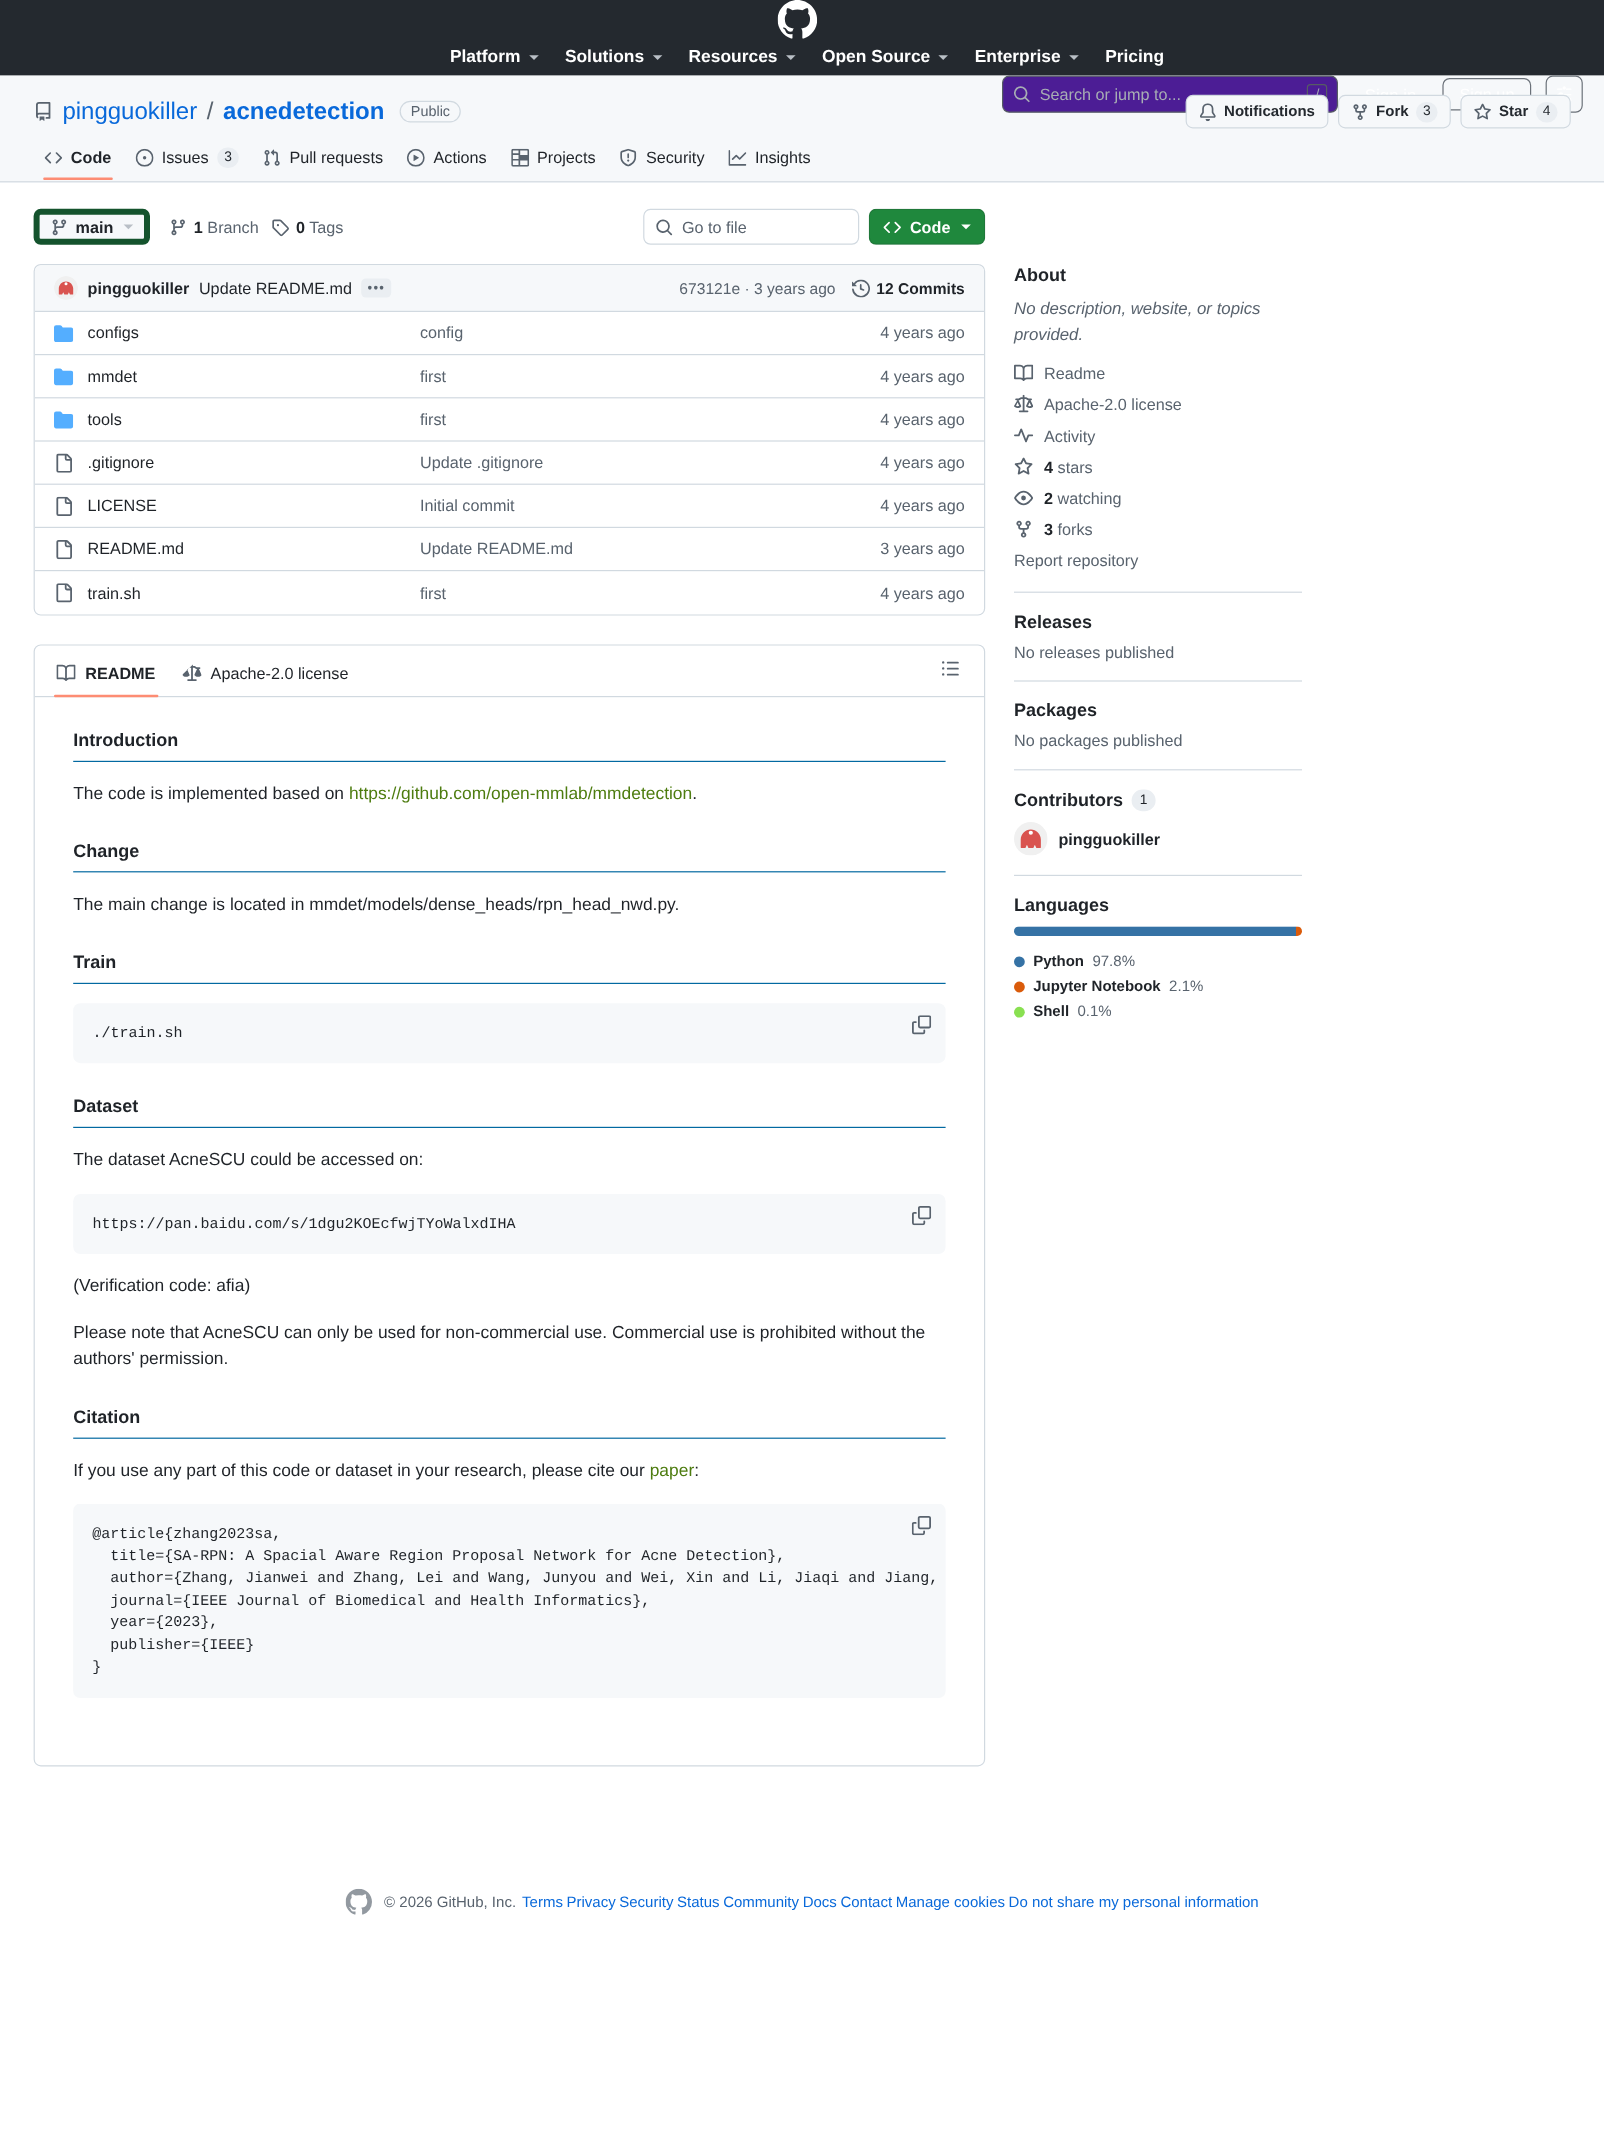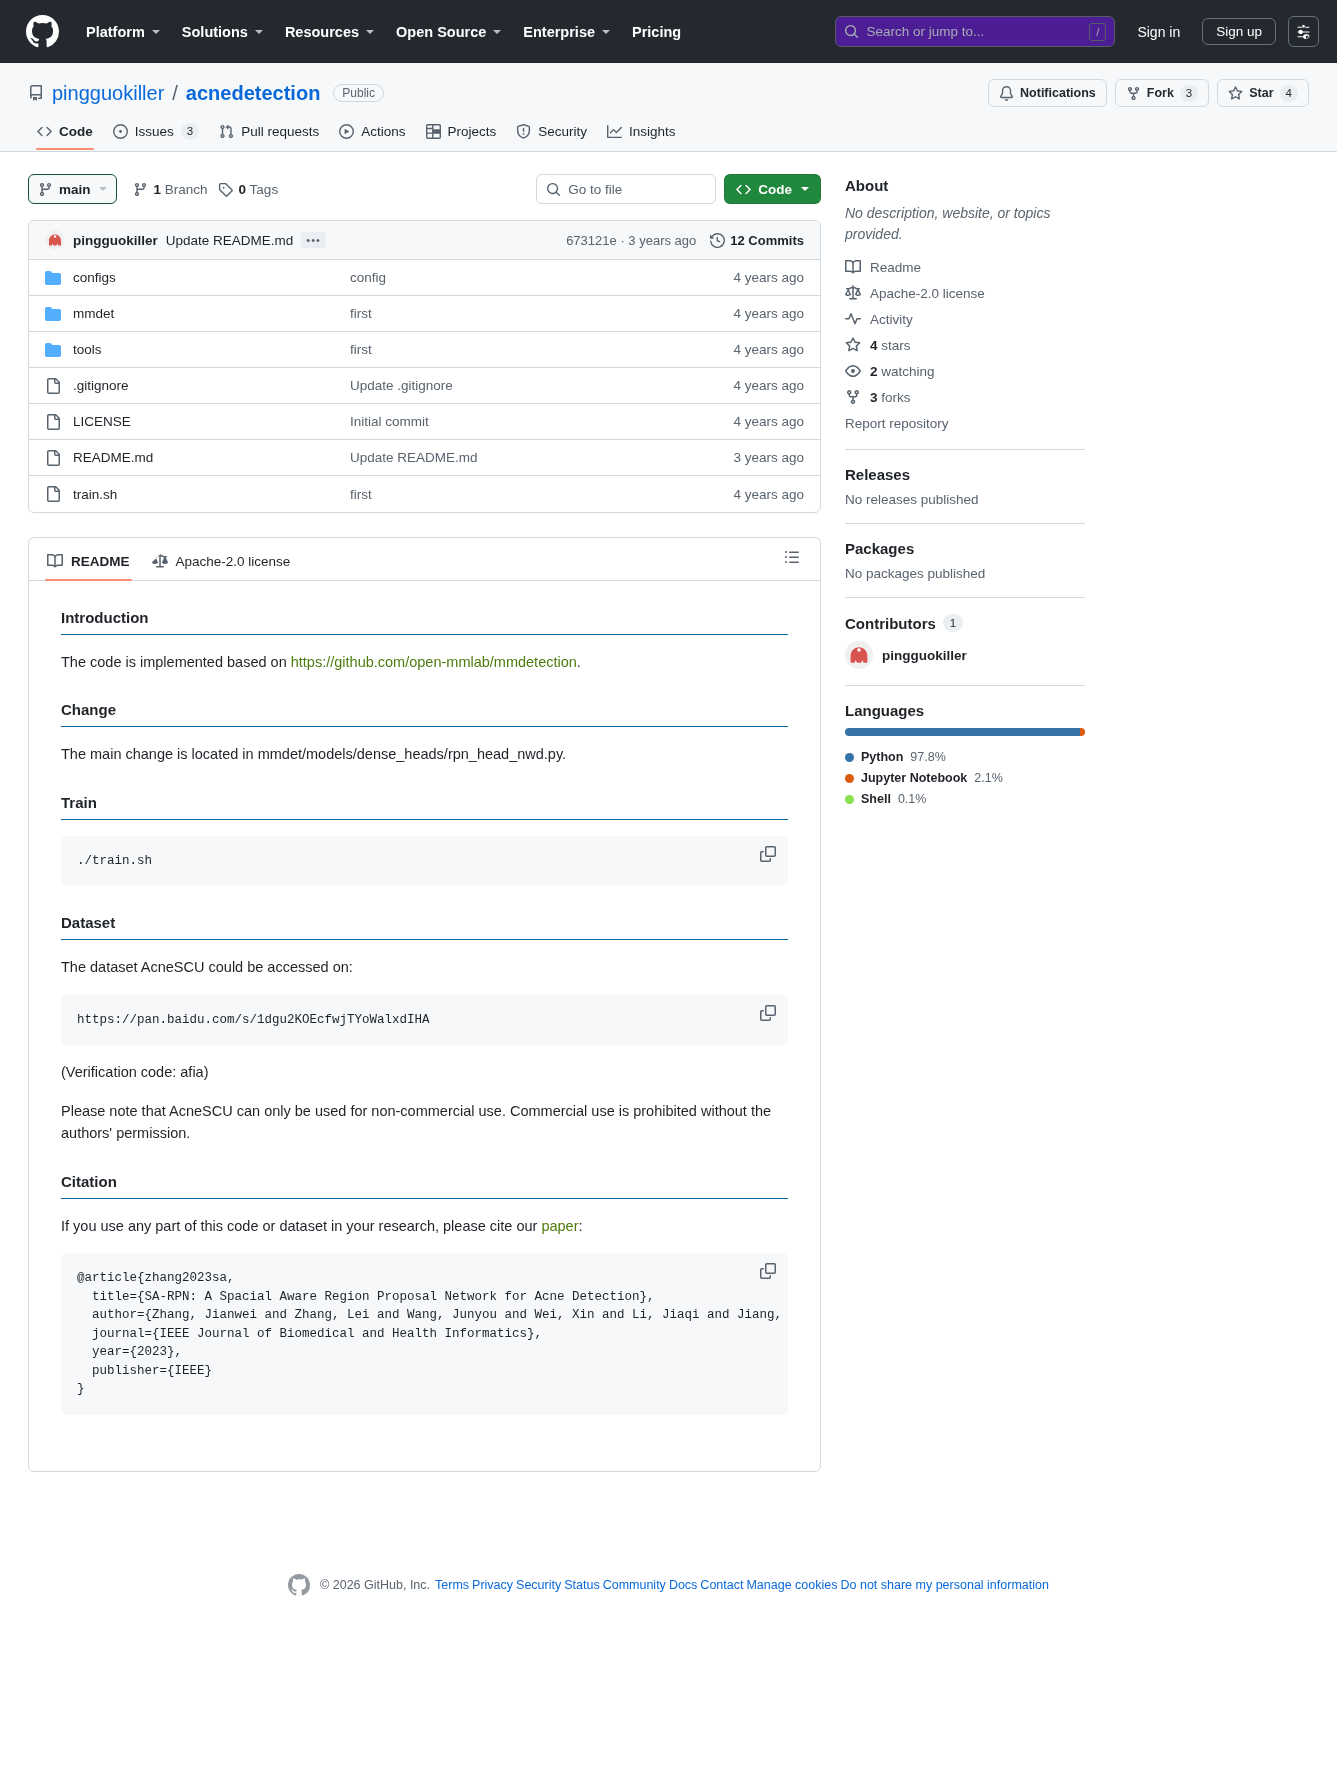--- a/index.html
+++ b/index.html
@@ -16,20 +16,21 @@
   a { color: #4d7c0f; text-decoration: none; }
 
   
   .gh-header {
     height: 63px;
     background: #24292f;
     display: flex;
     align-items: center;
     padding: 0 18px 0 26px;
     gap: 0;
+    flex-direction: column;
   }
   .gh-logo { width: 33px; height: 33px; flex: none; margin-right: 16px; }
   .gh-nav { display: flex; align-items: center; gap: 0; }
   .gh-nav-item {
     display: flex; align-items: center; gap: 5px;
     color: #ffffff; font-size: 14.5px; font-weight: 600;
     padding: 7px 11px; border-radius: 6px; cursor: pointer;
     white-space: nowrap;
   }
   .caret { width: 0; height: 0; border-left: 4px solid transparent; border-right: 4px solid transparent; border-top: 4px solid #b9bfc6; display:inline-block; margin-left:2px;}
@@ -93,28 +94,28 @@
   }
   .repo-tab.active { font-weight: 600; }
   .repo-tab.active::after {
     content: ""; position: absolute; left: 8px; right: 8px; bottom: 0;
     height: 2px; background: #fd8c73; border-radius: 2px;
   }
 
   
   .page { display: flex; gap: 24px; padding: 22px 28px 0 28px; align-items: flex-start; }
   .col-main { width: 793px; flex: none; }
-  .col-side { width: 240px; flex: none; padding-top: 3px; }
+  .col-side { width: 240px; flex: none; padding-top: 3px; margin-top: 44px; }
 
   
   .file-toolbar { display: flex; align-items: center; gap: 16px; margin-bottom: 16px; }
   .branch-btn {
     display: flex; align-items: center; gap: 6px;
     height: 30px; padding: 0 9px; background: #f6f8fa;
-    border: 1px solid #14532d; border-radius: 6px;
+    border: 5px solid #14532d; border-radius: 6px;
     font-size: 13.5px; font-weight: 600; cursor: pointer;
   }
   .meta-link { display: flex; align-items: center; gap: 6px; font-size: 13.5px; color: #59636e; cursor: pointer; }
   .meta-link b { color: #1f2328; font-weight: 600; }
   .toolbar-right { margin-left: auto; display: flex; align-items: center; gap: 8px; }
   .go-to-file {
     width: 180px; height: 30px; border: 1px solid #d1d9e0; border-radius: 6px;
     display: flex; align-items: center; gap: 7px; padding: 0 9px;
     color: #59636e; font-size: 13.5px; background: #fff; cursor: text;
   }

